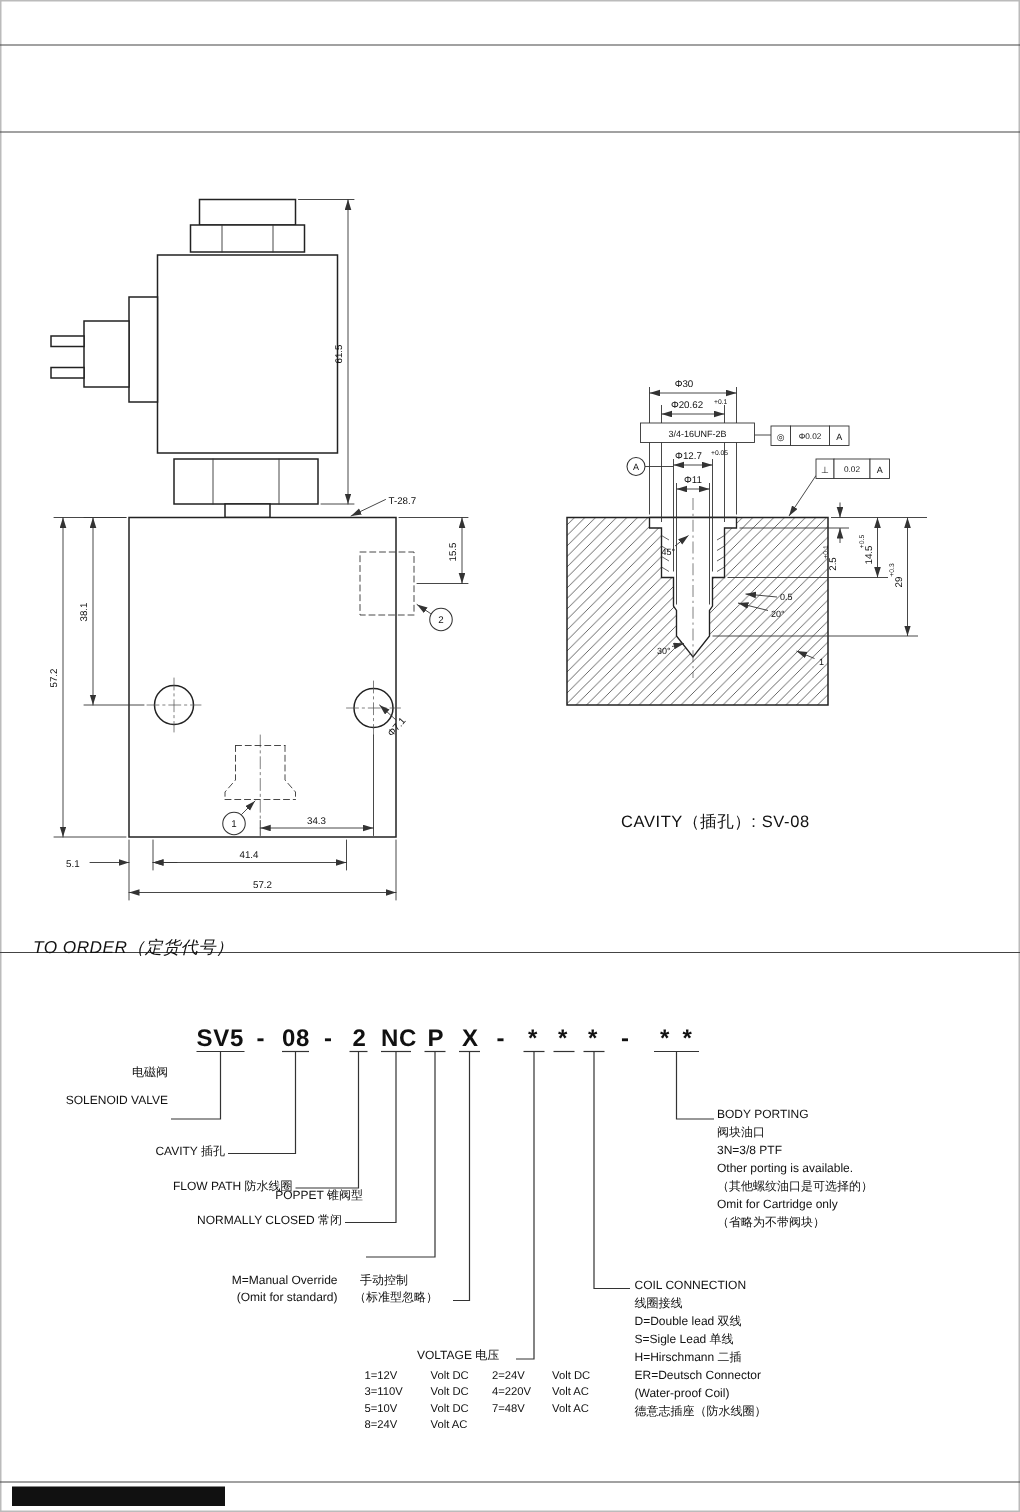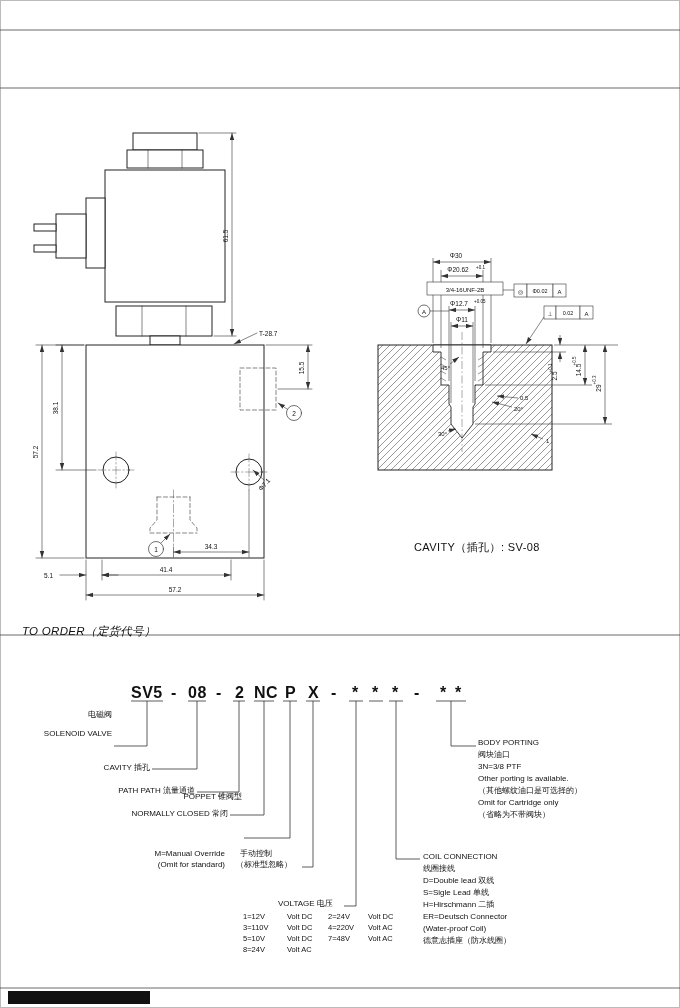--- a/index.html
+++ b/index.html
@@ -271,21 +271,21 @@
 <span class="code" style="left:352px">*</span>
 <span class="code" style="left:372px">*</span>
 <span class="code" style="left:392px">*</span>
 <span class="code" style="left:414px">-</span>
 <span class="code" style="left:440px">*</span>
 <span class="code" style="left:455px">*</span>
 
 <div class="lbl r" style="left:20px;top:729px;width:92px">SOLENOID VALVE</div>
 <div class="lbl r" style="left:20px;top:710px;width:92px">电磁阀</div>
 <div class="lbl r" style="left:60px;top:763px;width:90px">CAVITY  插孔</div>
-<div class="lbl r" style="left:95px;top:786px;width:100px">PATH PATH  流量通道</div>
+<div class="lbl r" style="left:95px;top:786px;width:100px">FLOW PATH  防水线圈</div>
 <div class="lbl r" style="left:118px;top:809px;width:110px">NORMALLY CLOSED  常闭</div>
 <div class="lbl r" style="left:132px;top:792px;width:110px">POPPET  锥阀型</div>
 <div class="lbl r" style="left:120px;top:849px;width:105px">M=Manual Override</div>
 <div class="lbl r" style="left:120px;top:860px;width:105px">(Omit for standard)</div>
 <div class="lbl" style="left:240px;top:849px">手动控制</div>
 <div class="lbl" style="left:236px;top:860px">（标准型忽略）</div>
 <div class="lbl" style="left:278px;top:899px">VOLTAGE  电压</div>
 
 <div class="vcell" style="left:243px;top:912px">1=12V</div>
 <div class="vcell" style="left:287px;top:912px">Volt DC</div>

